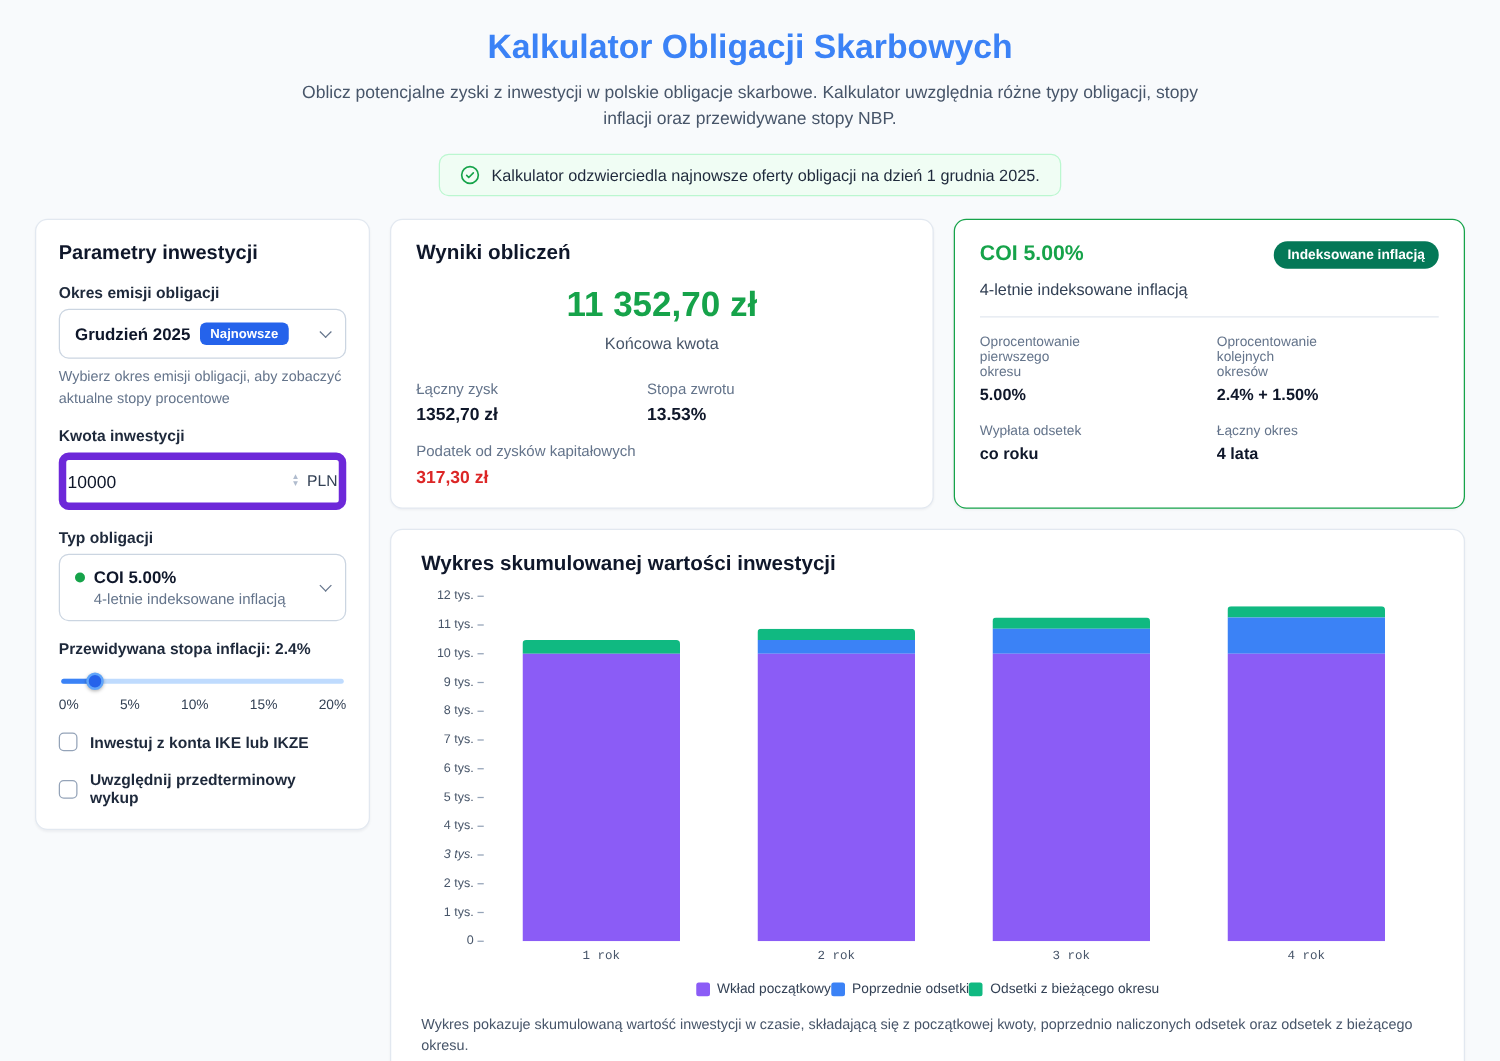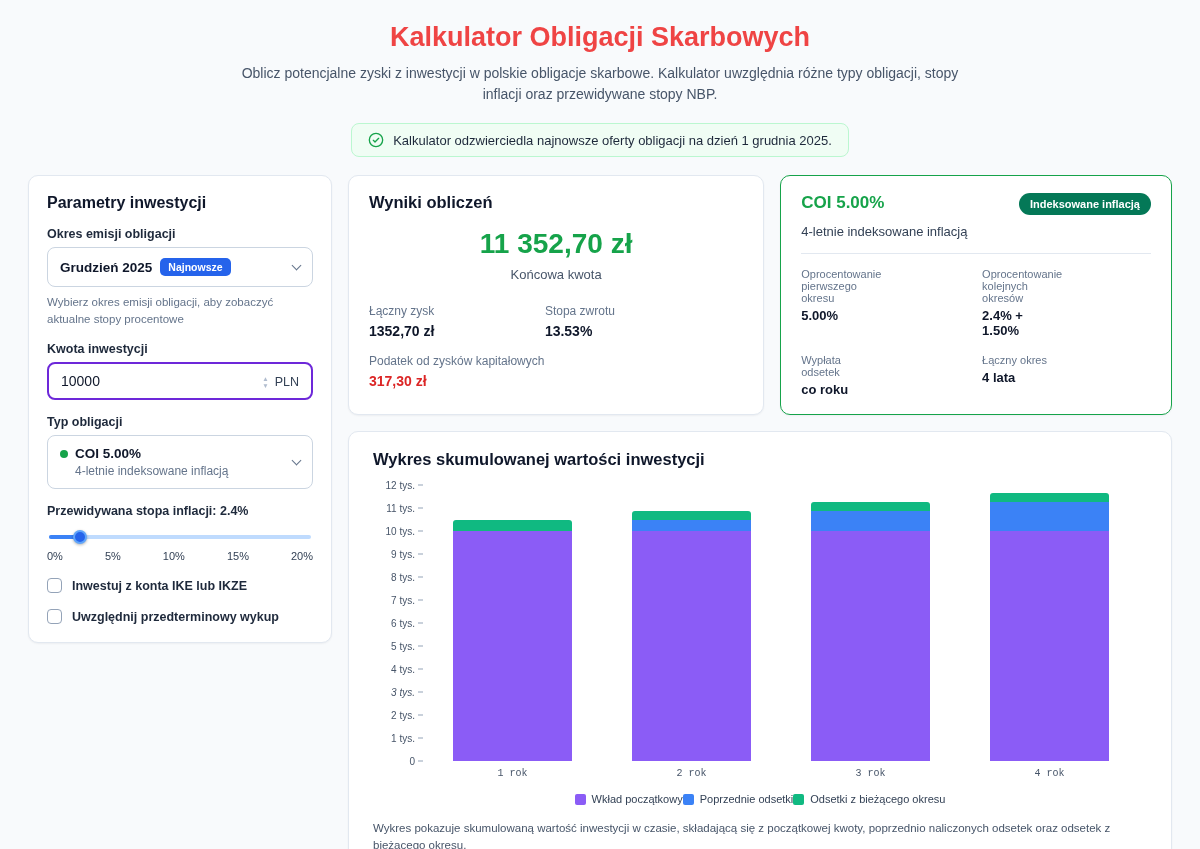--- a/index.html
+++ b/index.html
@@ -2,44 +2,44 @@
 <html lang="pl"><head>
 <meta charset="utf-8">
 <style>
   * { box-sizing: border-box; }
   html, body { margin: 0; padding: 0; background: #f8fafc; }
   body { font-family: "Liberation Sans", sans-serif; color: #0f172a; }
   .page { width: 1200px; height: 849px; padding: 12px 28px; overflow: hidden; }
 
   
   .header { text-align: center; }
-  .title { color: #ef4444; font-size: 27px; font-weight: bold; margin: 10px 0 10px; text-align: center; }
+  .title { color: #3b82f6; font-size: 27px; font-weight: bold; margin: 10px 0 10px; text-align: center; }
   .subtitle { color: #475569; font-size: 14px; line-height: 1.5; max-width: 720px; margin: 0 auto; }
   .banner { display: inline-flex; align-items: center; gap: 9px; background: #f0fdf4; border: 1px solid #bbf7d0;
             border-radius: 8px; padding: 8px 16px; margin-top: 18px; font-size: 13px; color: #1e293b; }
   .banner-icon { display: inline-flex; }
 
   
   .content { display: flex; gap: 16px; margin-top: 18px; align-items: flex-start; }
   .card { background: #fff; border: 1px solid #e2e8f0; border-radius: 10px; box-shadow: 0 1px 2px rgba(15,23,42,.05); }
-  .params { width: 304px; flex: none; padding: 18px; }
+  .params { width: 268px; flex: none; padding: 18px; }
   .main-col { flex: 1; display: flex; flex-direction: column; gap: 16px; min-width: 0; }
   .top-row { display: flex; gap: 16px; align-items: stretch; }
 
   
   .params h2 { font-size: 16px; margin: 0 0 4px; color: #0f172a; }
   .field-label { font-size: 12.5px; font-weight: bold; color: #1e293b; margin: 15px 0 6px; }
   .select { border: 1px solid #cbd5e1; border-radius: 8px; padding: 10px 12px; display: flex; align-items: center;
             gap: 8px; cursor: pointer; background: #fff; }
   .select-value { font-size: 13.5px; color: #0f172a; font-weight: bold; }
   .badge-blue { background: #2563eb; color: #fff; font-size: 10.5px; font-weight: bold; border-radius: 5px; padding: 3px 8px; }
   .chevron { width: 7px; height: 7px; border-right: 1.6px solid #64748b; border-bottom: 1.6px solid #64748b;
              transform: rotate(45deg); margin-left: auto; flex: none; margin-top: -3px; }
   .help { font-size: 11.5px; color: #64748b; line-height: 1.45; margin: 7px 0 0; }
-  .input-wrap { border: 2px solid #6d28d9; border-radius: 8px; display: flex; align-items: flex-end; padding: 9px 12px; }
+  .input-wrap { border: 6px solid #6d28d9; border-radius: 8px; display: flex; align-items: center; padding: 9px 1px; }
   .input-wrap input { border: none; outline: none; font-size: 14px; color: #0f172a; width: 100%;
                       font-family: "Liberation Sans", sans-serif; padding: 0; background: transparent; }
   .stepper { display: flex; flex-direction: column; font-size: 6.5px; color: #b0bcce; line-height: 1.05; margin-right: 6px; cursor: pointer; }
   .currency { font-size: 12.5px; color: #334155; }
   .bond-lines { min-width: 0; }
   .bond-line1 { display: flex; align-items: center; gap: 7px; font-size: 13.5px; font-weight: bold; color: #0f172a; }
   .dot-green { width: 8px; height: 8px; border-radius: 50%; background: #16a34a; flex: none; }
   .bond-line2 { font-size: 12px; color: #64748b; margin-left: 15px; margin-top: 3px; font-weight: normal; }
 
   .slider { position: relative; height: 14px; margin: 12px 2px 4px; cursor: pointer; }

